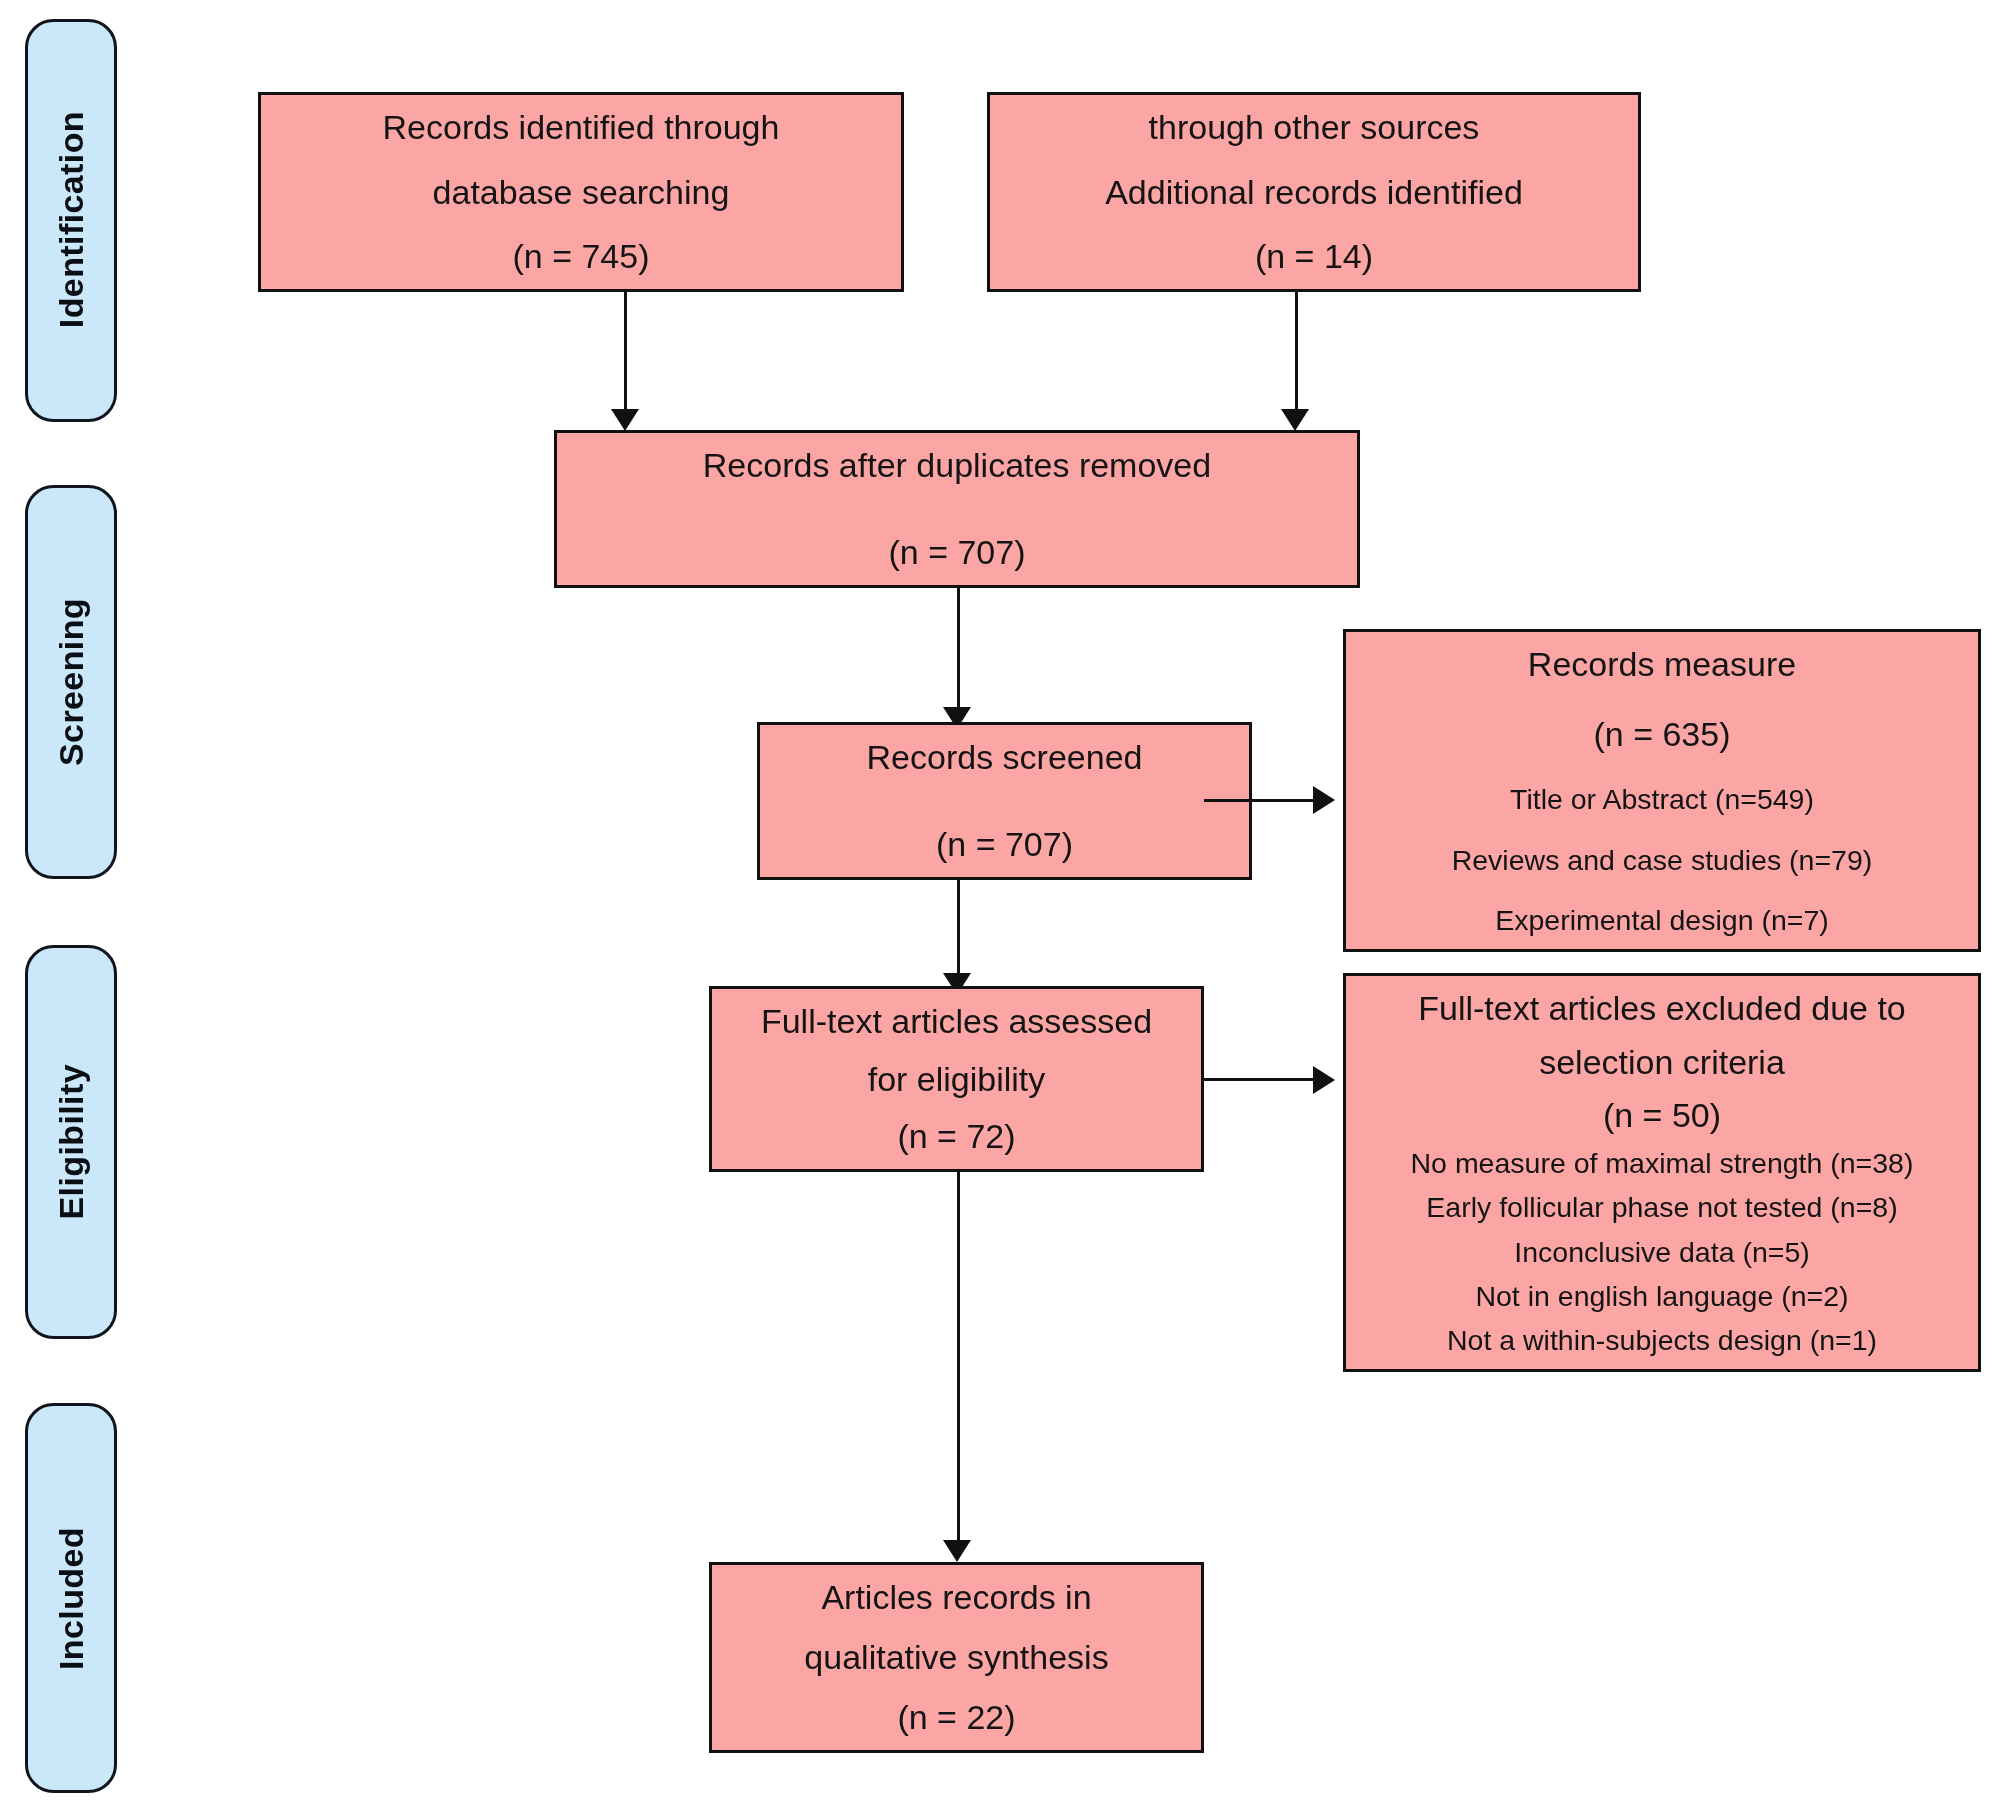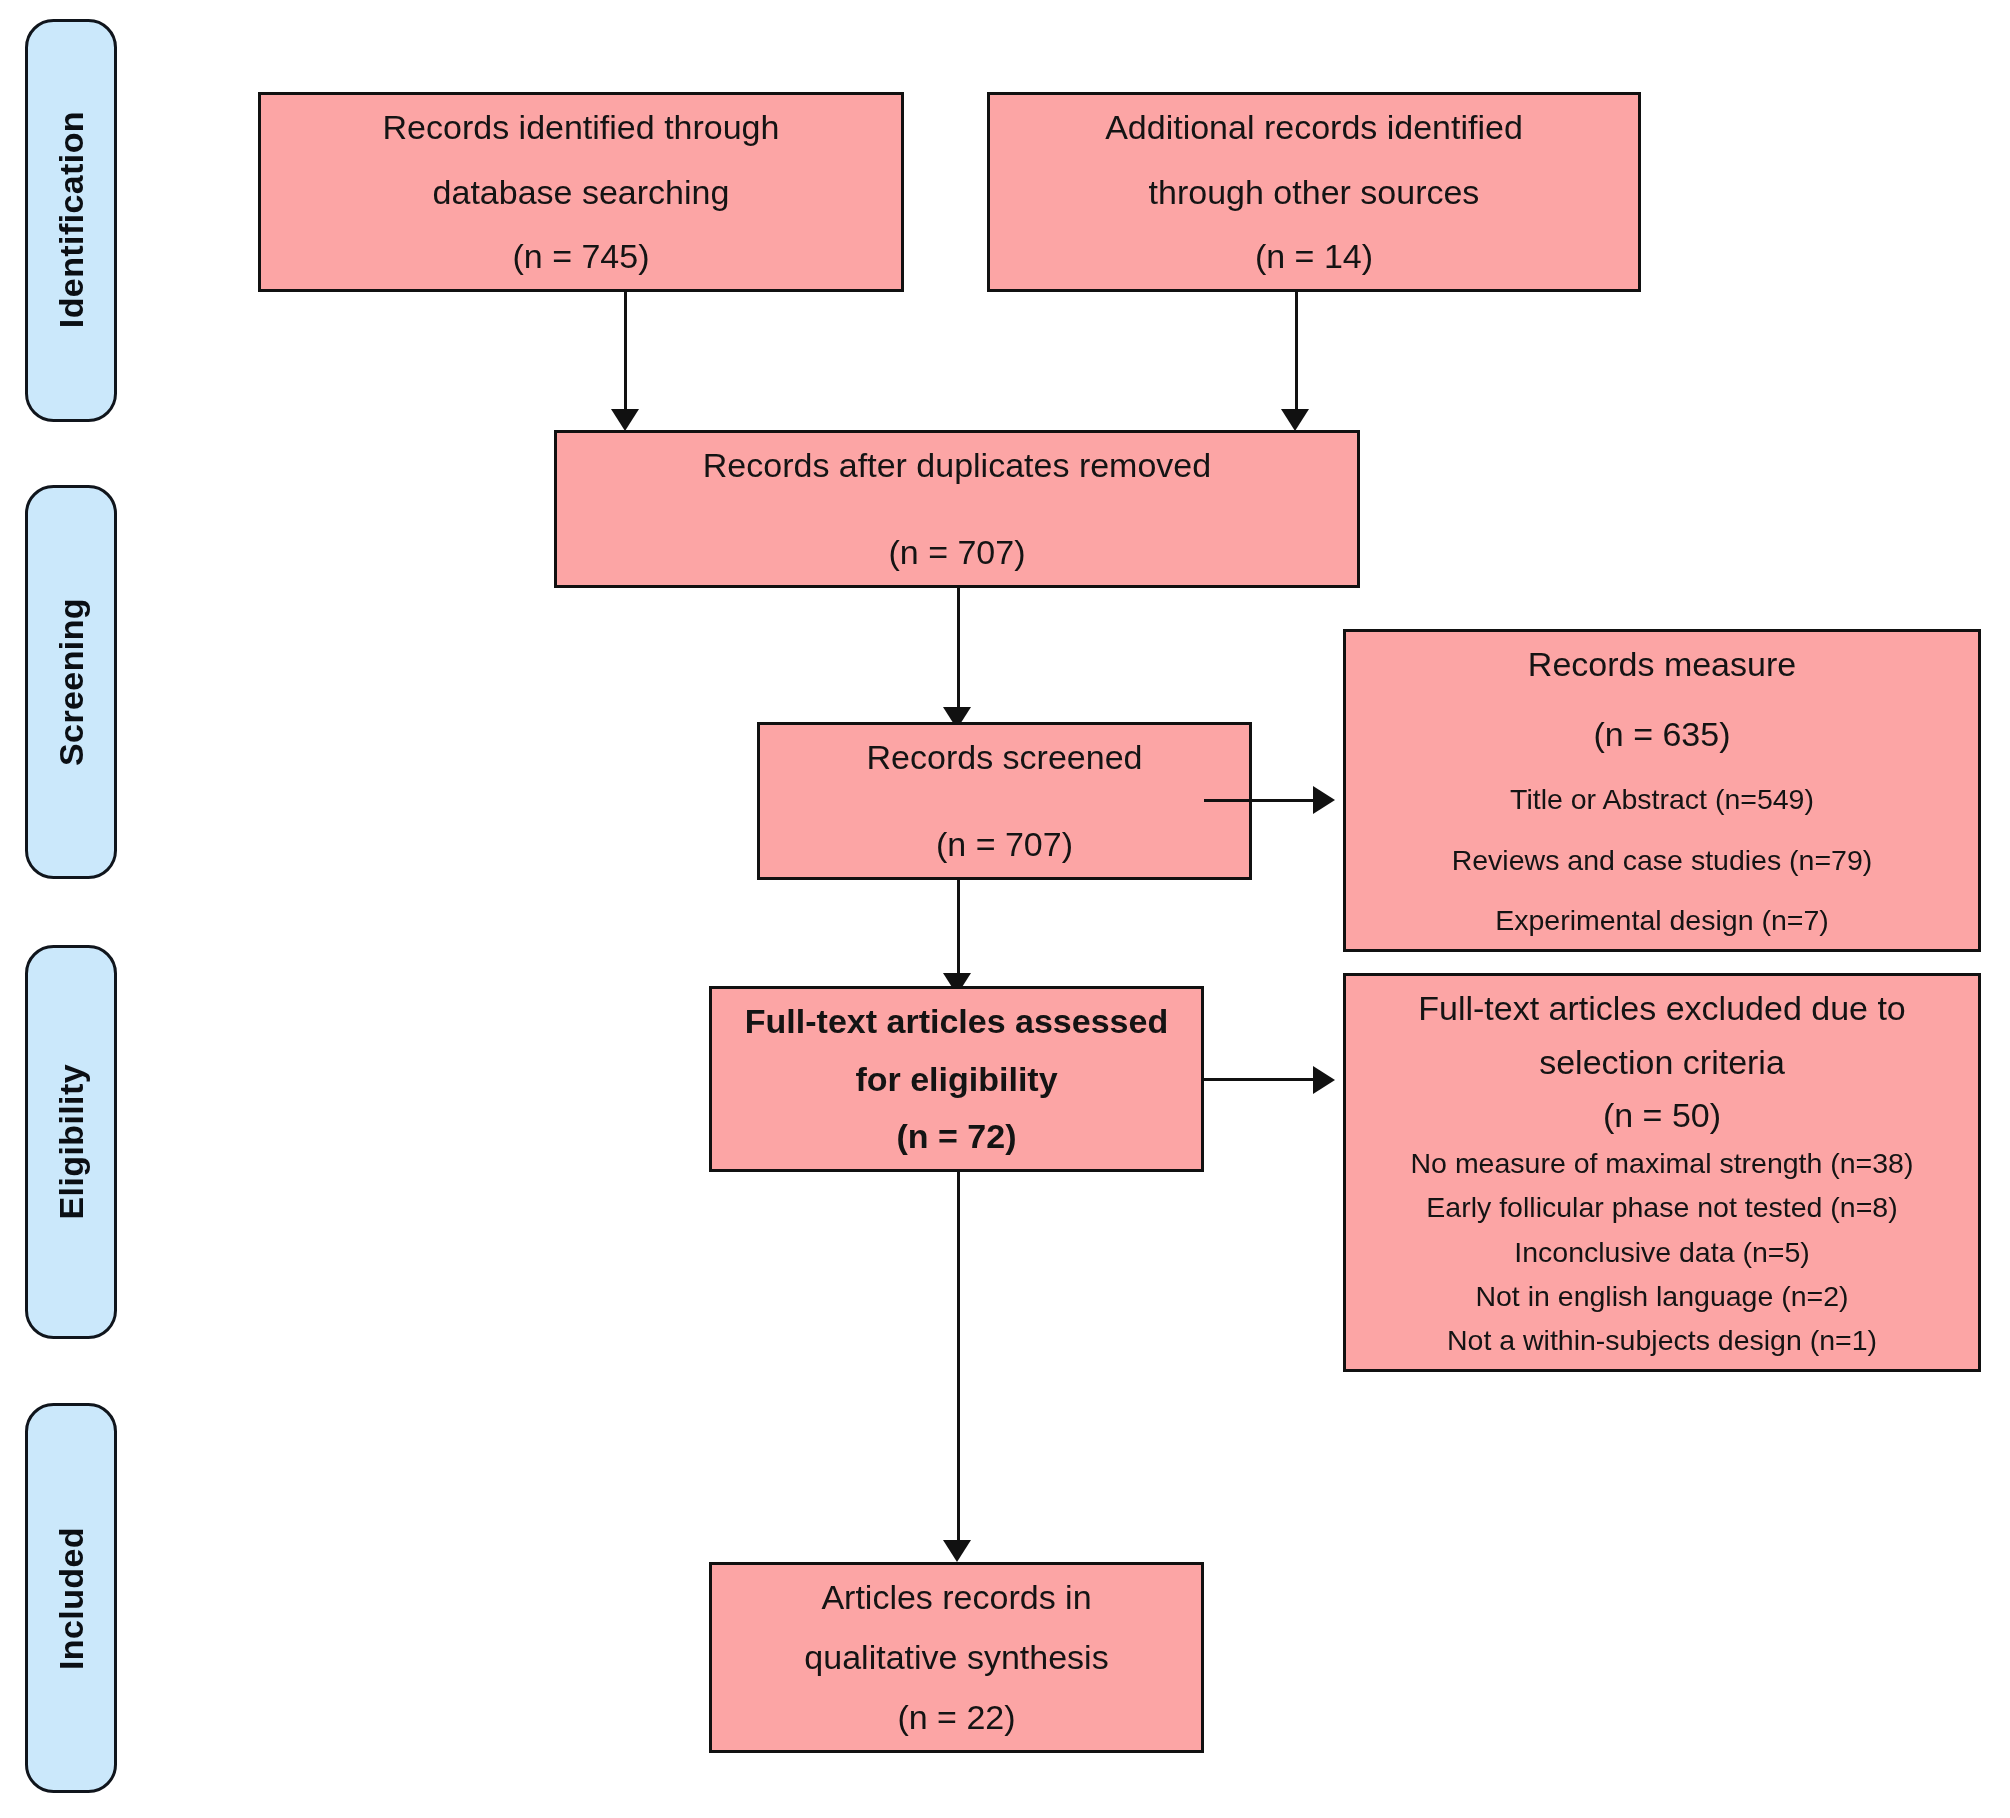--- a/index.html
+++ b/index.html
@@ -113,22 +113,22 @@
     <span class="phase-text">Included</span>
   </div>
 
   <div class="flow-box" style="left:258px; top:92px; width:646px; height:200px;">
     <div class="line">Records identified through</div>
     <div class="line">database searching</div>
     <div class="line">(n = 745)</div>
   </div>
 
   <div class="flow-box" style="left:987px; top:92px; width:654px; height:200px;">
+    <div class="line">through other sources</div>
     <div class="line">Additional records identified</div>
-    <div class="line">through other sources</div>
     <div class="line">(n = 14)</div>
   </div>
 
   <div class="v-line" style="left:624px; top:292px; width:2.5px; height:126px;"></div>
   <div class="arrow-down" style="left:611px; top:409px;"></div>
 
   <div class="v-line" style="left:1295px; top:292px; width:2.5px; height:126px;"></div>
   <div class="arrow-down" style="left:1281px; top:409px;"></div>
 
   <div class="flow-box" style="left:554px; top:430px; width:806px; height:158px;">
@@ -151,21 +151,21 @@
     <div class="line">Records measure</div>
     <div class="line">(n = 635)</div>
     <div class="line sub">Title or Abstract (n=549)</div>
     <div class="line sub">Reviews and case studies (n=79)</div>
     <div class="line sub">Experimental design (n=7)</div>
   </div>
 
   <div class="v-line" style="left:957px; top:879px; width:2.5px; height:105px;"></div>
   <div class="arrow-down" style="left:943px; top:973px;"></div>
 
-  <div class="flow-box" style="left:709px; top:986px; width:495px; height:186px;font-weight:bold;">
+  <div class="flow-box" style="left:709px; top:986px; width:495px; height:186px;">
     <div class="line">Full-text articles assessed</div>
     <div class="line">for eligibility</div>
     <div class="line">(n = 72)</div>
   </div>
 
   <div class="h-line" style="left:1204px; top:1078px; width:112px; height:2.5px;"></div>
   <div class="arrow-right" style="left:1313px; top:1066px;"></div>
 
   <div class="flow-box" style="left:1343px; top:973px; width:638px; height:399px;">
     <div class="line">Full-text articles excluded due to</div>

